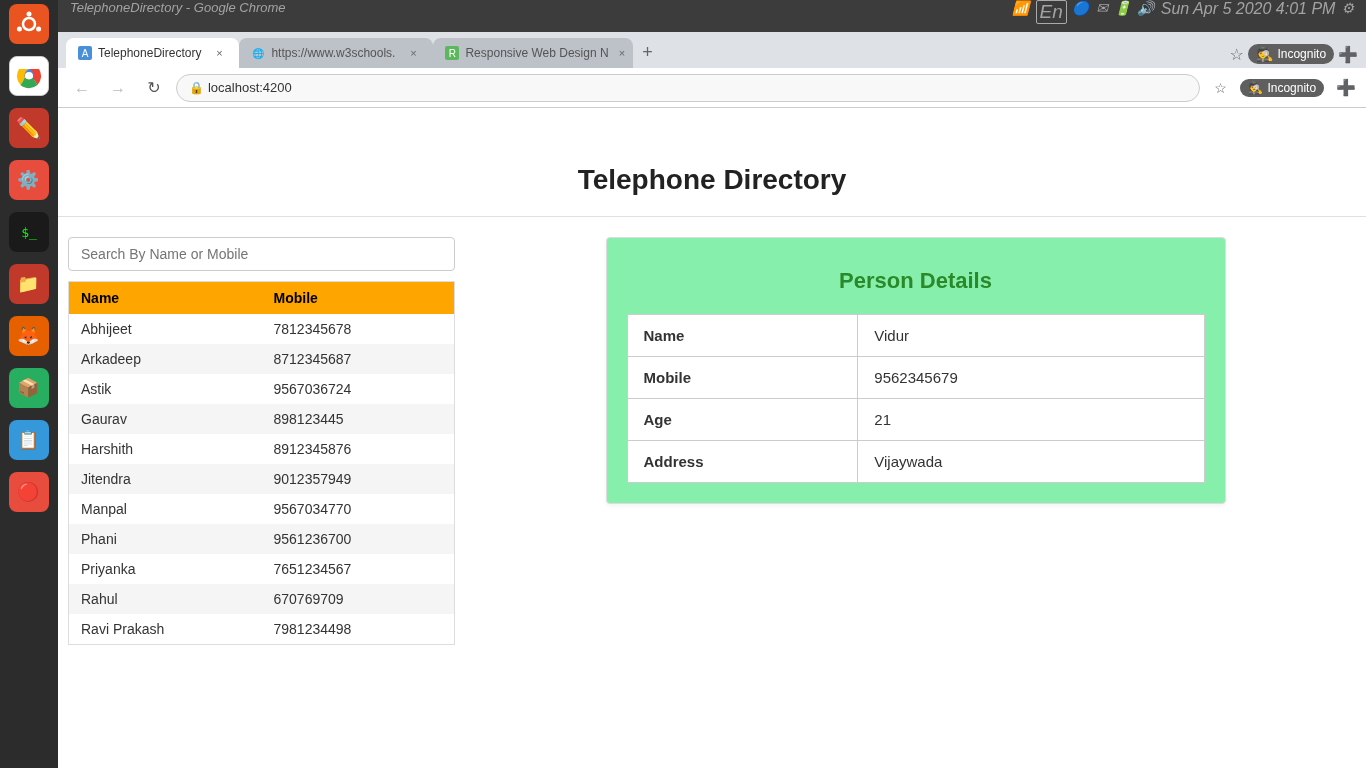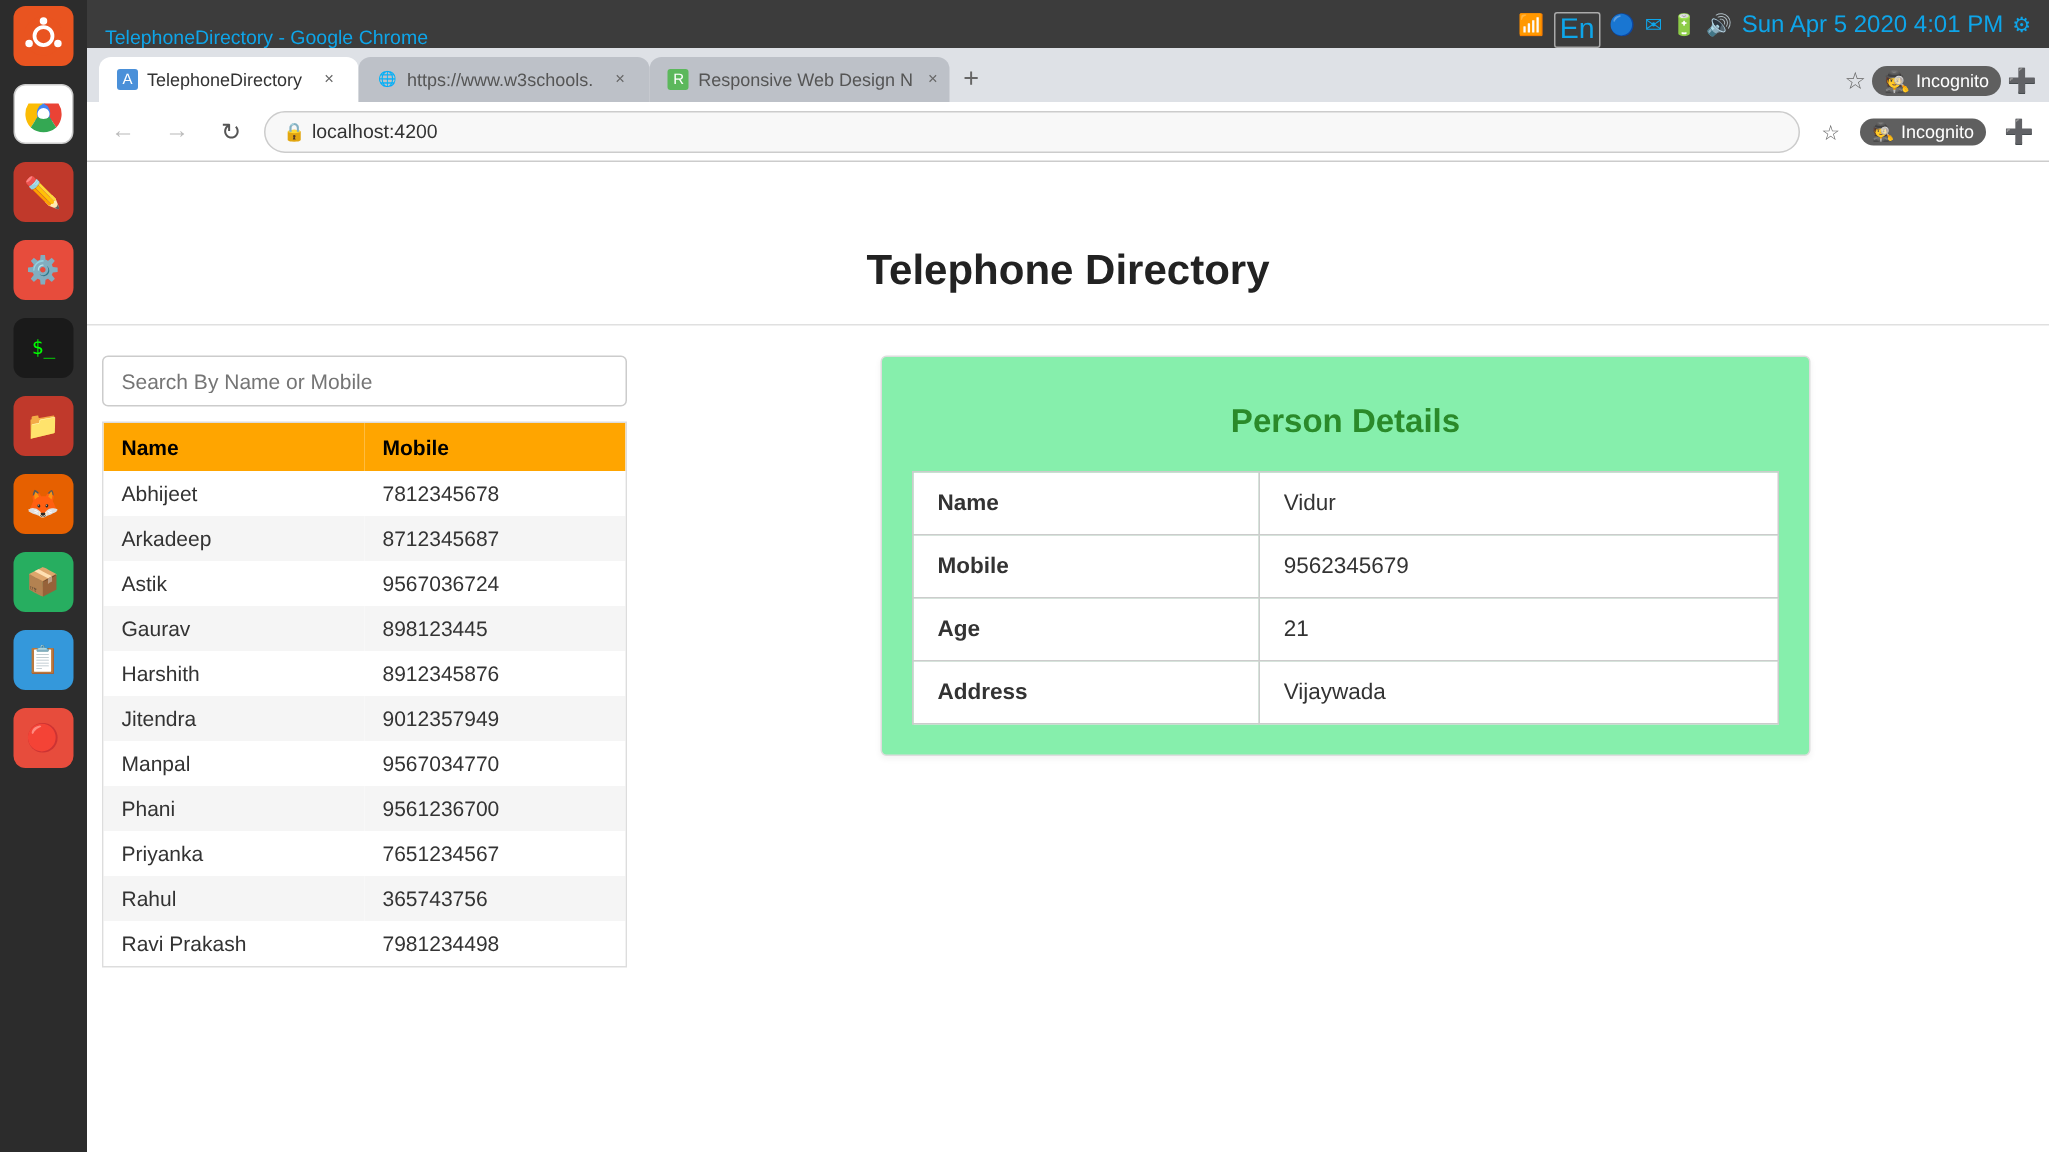--- a/index.html
+++ b/index.html
@@ -43,25 +43,26 @@
       flex-direction: column;
       min-height: 768px;
       background: #dee1e6;
     }
 
     
     #title-bar {
       background: #3c3c3c;
       height: 32px;
       display: flex;
-      align-items: flex-end;
+      align-items: flex-start;
       padding: 0 12px;
-      color: #0ea5e9;
+      color: #a3a3a3;
       font-size: 13px;
       gap: 8px;
+      font-style: italic;
     }
 
     
     #tab-bar {
       background: #dee1e6;
       height: 36px;
       display: flex;
       align-items: flex-end;
       padding-left: 8px;
       gap: 0;
@@ -220,21 +221,21 @@
     #app-main {
       display: flex;
       flex-direction: row;
       padding: 20px 10px;
       gap: 20px;
       align-items: flex-start;
     }
 
     
     #left-panel {
-      width: 350px;
+      width: 387px;
       flex-shrink: 0;
     }
 
     #search-input {
       width: 100%;
       padding: 8px 12px;
       border: 1px solid #ccc;
       border-radius: 4px;
       font-size: 14px;
       color: #999;
@@ -509,21 +510,21 @@
               <tr>
                 <td>Phani</td>
                 <td>9561236700</td>
               </tr>
               <tr>
                 <td>Priyanka</td>
                 <td>7651234567</td>
               </tr>
               <tr>
                 <td>Rahul</td>
-                <td>365743756</td>
+                <td>670769709</td>
               </tr>
               <tr>
                 <td>Ravi Prakash</td>
                 <td>7981234498</td>
               </tr>
             </tbody>
         </table>
       </div>
 
       <div id="right-panel">

